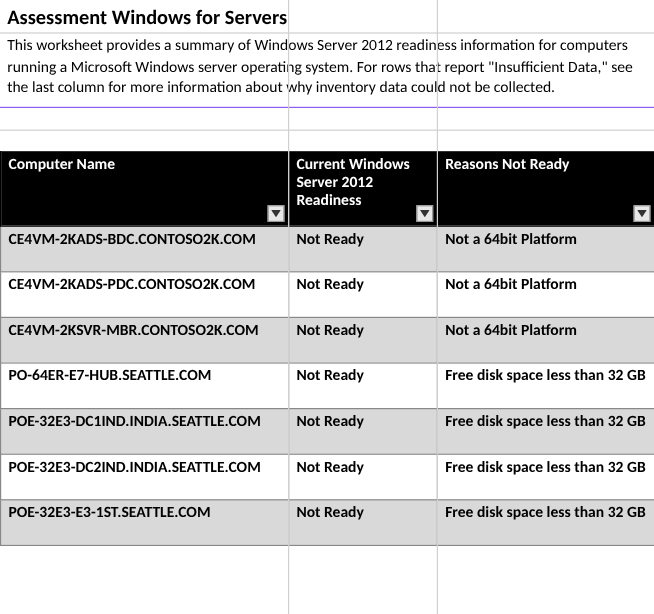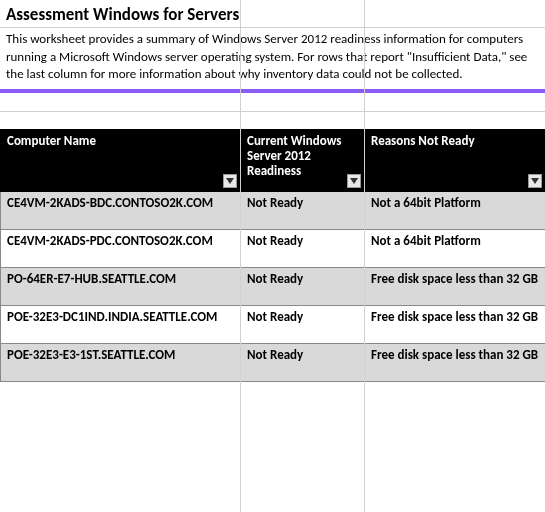--- a/index.html
+++ b/index.html
@@ -16,21 +16,21 @@
     .title {
       font-size: 17px;
       font-weight: bold;
       padding: 4px 6px 2px 6px;
       border-bottom: 1px solid #d0d0d0;
     }
     .desc {
       font-size: 13px;
       padding: 2px 6px 6px 6px;
       line-height: 1.35;
-      border-bottom: 4px solid #8b5cf6;
+      border-bottom: 1px solid #8b5cf6;
     }
     .gap {
       height: 36px;
       position: relative;
     }
     .gap::before,
     .gap::after {
       content: "";
       position: absolute;
       left: 0; right: 0;
@@ -146,26 +146,36 @@
       <td>CE4VM-2KADS-BDC.CONTOSO2K.COM</td>
       <td>Not Ready</td>
       <td>Not a 64bit Platform</td>
     </tr>
     <tr>
       <td>CE4VM-2KADS-PDC.CONTOSO2K.COM</td>
       <td>Not Ready</td>
       <td>Not a 64bit Platform</td>
     </tr>
     <tr>
+      <td>CE4VM-2KSVR-MBR.CONTOSO2K.COM</td>
+      <td>Not Ready</td>
+      <td>Not a 64bit Platform</td>
+    </tr>
+    <tr>
       <td>PO-64ER-E7-HUB.SEATTLE.COM</td>
       <td>Not Ready</td>
       <td>Free disk space less than 32 GB</td>
     </tr>
     <tr>
       <td>POE-32E3-DC1IND.INDIA.SEATTLE.COM</td>
+      <td>Not Ready</td>
+      <td>Free disk space less than 32 GB</td>
+    </tr>
+    <tr>
+      <td>POE-32E3-DC2IND.INDIA.SEATTLE.COM</td>
       <td>Not Ready</td>
       <td>Free disk space less than 32 GB</td>
     </tr>
     <tr>
       <td>POE-32E3-E3-1ST.SEATTLE.COM</td>
       <td>Not Ready</td>
       <td>Free disk space less than 32 GB</td>
     </tr>
   </tbody>
 </table>

